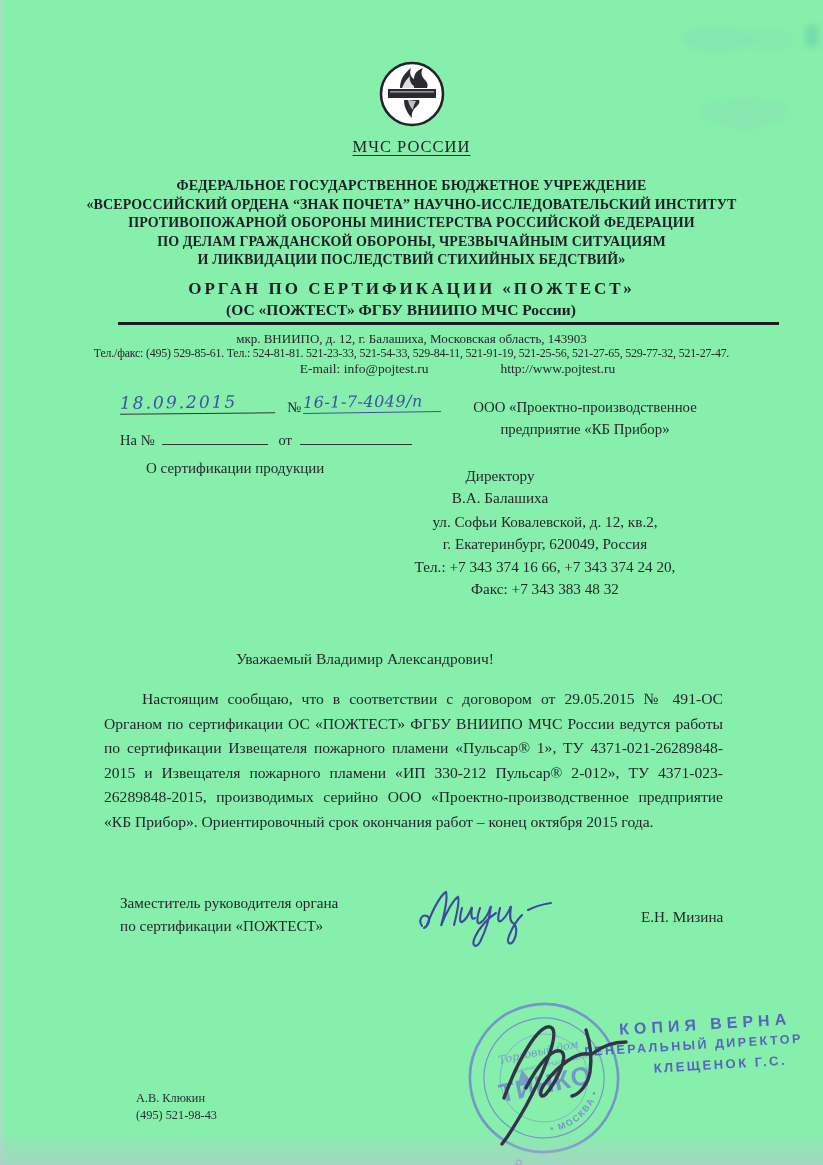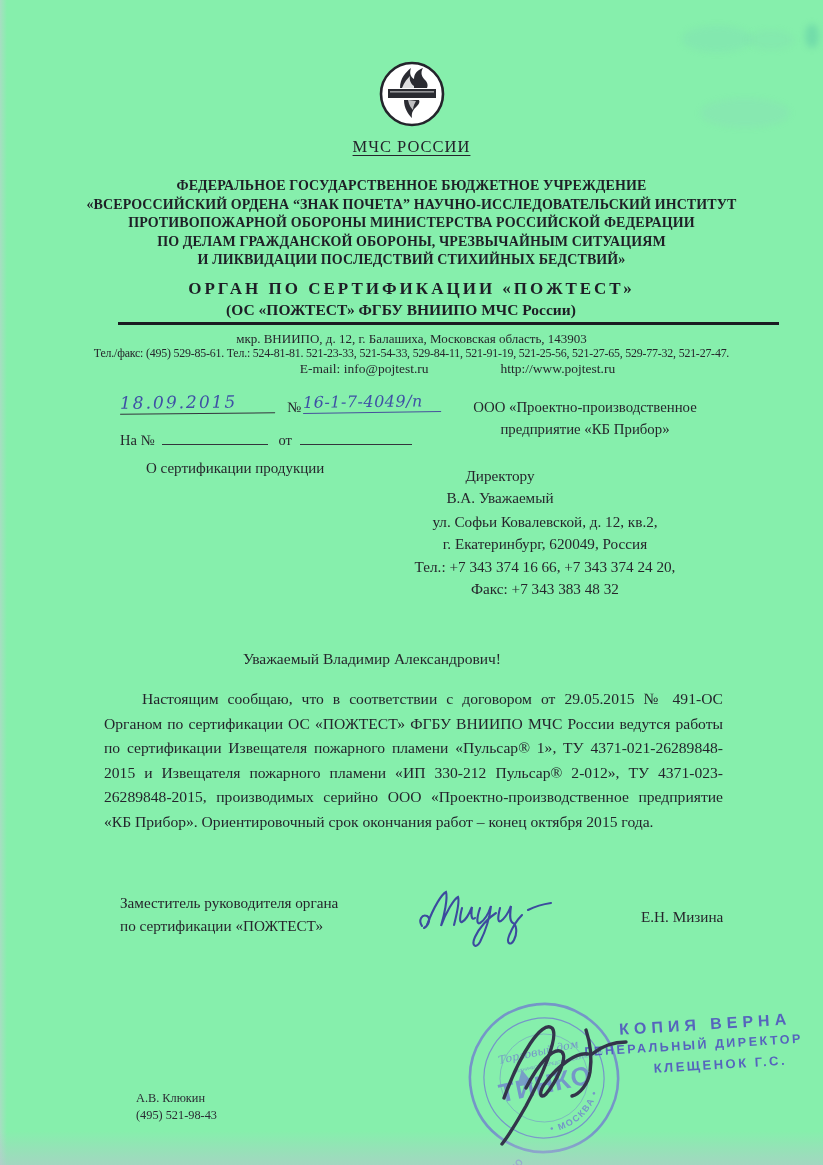--- a/index.html
+++ b/index.html
@@ -53,21 +53,21 @@
   .blankline{display:inline-block;border-bottom:1.4px solid #33343c;height:14px;vertical-align:baseline;}
   .bl1{width:106px;margin-left:8px;margin-right:10px;}
   .bl2{width:112px;margin-left:8px;}
   .subject{position:absolute;left:120px;top:460px;font-size:15px;margin-left:26px;}
   .director-block{position:absolute;left:380px;top:449px;width:240px;text-align:center;
     font-size:15.2px;line-height:22px;margin-top:16px;}
   .recipient-address{position:absolute;left:360px;top:511px;width:370px;text-align:center;
     font-size:15.2px;line-height:22.4px;}
 
   
-  .salutation{position:absolute;left:0;top:650px;width:730px;text-align:center;font-size:15.5px;padding-left:7px;}
+  .salutation{position:absolute;left:0;top:650px;width:730px;text-align:center;font-size:15.5px;}
   .body-par{position:absolute;left:104px;top:687px;width:619px;
     font-size:15.6px;line-height:24.6px;text-align:justify;text-indent:38px;color:#24252c;}
 
   
   .sig-title{position:absolute;left:120px;top:892px;font-size:15.2px;line-height:22.5px;}
   .sig-svg{position:absolute;left:410px;top:868px;}
   .sig-name{position:absolute;left:641px;top:908px;font-size:15.2px;}
 
   
   .round-stamp{position:absolute;left:458px;top:993px;opacity:0.82;transform:rotate(-12deg);}
@@ -128,21 +128,21 @@
   <div class="recipient-org">
     <div>ООО «Проектно-производственное</div>
     <div>предприятие «КБ Прибор»</div>
   </div>
   <div class="na-row">
     <span>На №</span><span class="blankline bl1"></span><span>от</span><span class="blankline bl2"></span>
   </div>
   <div class="subject">О сертификации продукции</div>
   <div class="director-block">
     <div>Директору</div>
-    <div>В.А. Уважаемый</div>
+    <div>В.А. Балашиха</div>
   </div>
   <div class="recipient-address">
     <div>ул. Софьи Ковалевской, д. 12, кв.2,</div>
     <div>г. Екатеринбург, 620049, Россия</div>
     <div>Тел.: +7 343 374 16 66, +7 343 374 24 20,</div>
     <div>Факс: +7 343 383 48 32</div>
   </div>
 
   <div class="salutation">Уважаемый Владимир Александрович!</div>
   <div class="body-par">Настоящим сообщаю, что в соответствии с договором от 29.05.2015 № 491-ОС Органом по сертификации ОС «ПОЖТЕСТ» ФГБУ ВНИИПО МЧС России ведутся работы по сертификации Извещателя пожарного пламени «Пульсар® 1», ТУ 4371-021-26289848-2015 и Извещателя пожарного пламени «ИП 330-212 Пульсар® 2-012», ТУ 4371-023-26289848-2015, производимых серийно ООО «Проектно-производственное предприятие «КБ Прибор». Ориентировочный срок окончания работ – конец октября 2015 года.</div>

